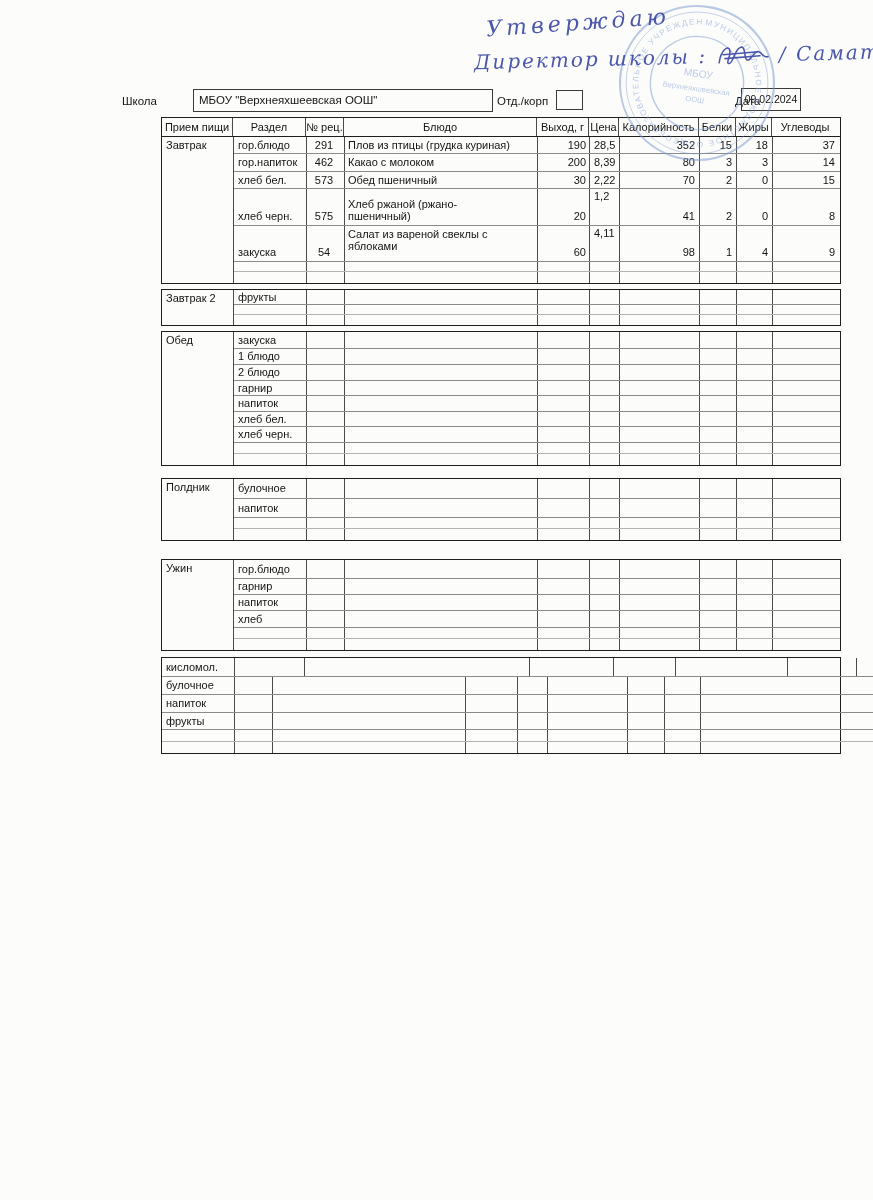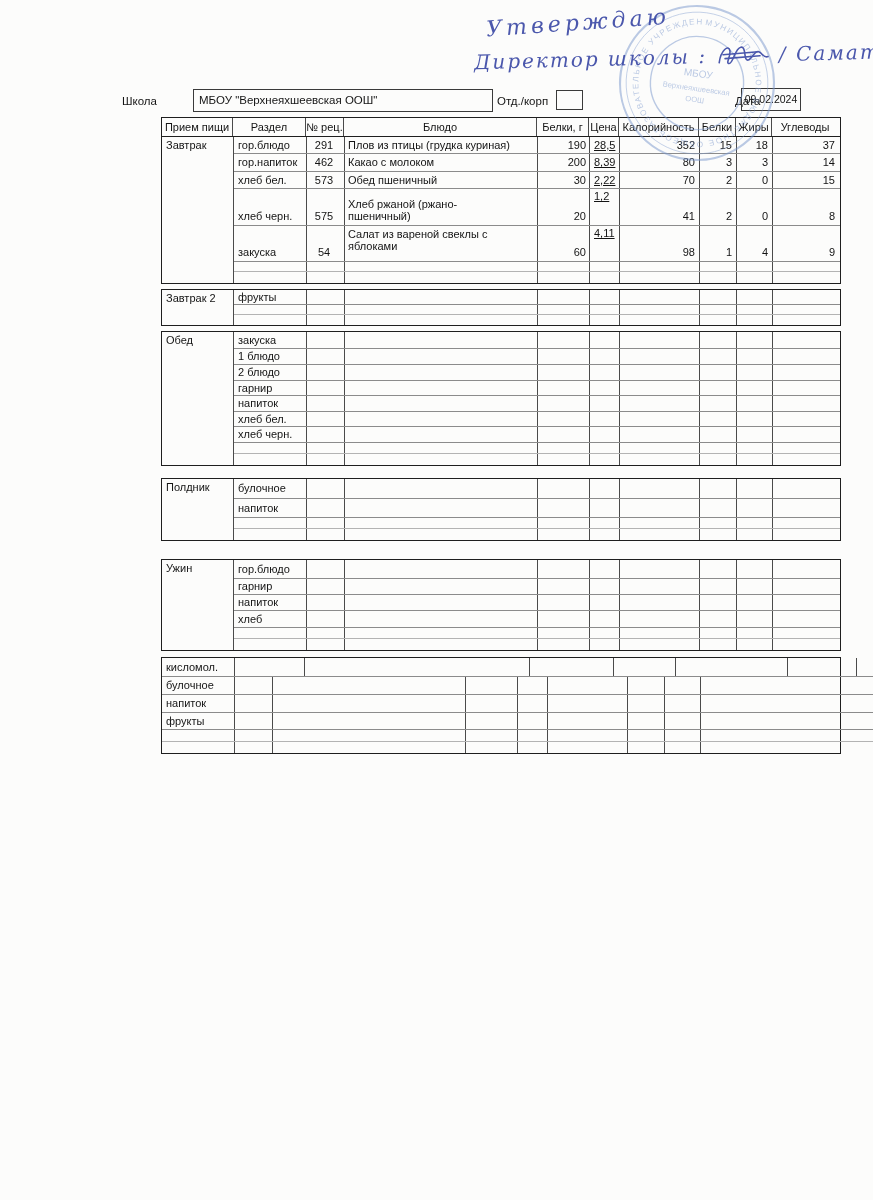--- a/index.html
+++ b/index.html
@@ -43,21 +43,21 @@
   .trow{display:flex;box-sizing:border-box;border-bottom:1px solid #8b8b8b;}
   .trow:last-child{border-bottom:none;}
   .trow.emptyrow{border-bottom-color:#b3b3b3;}
   .cell{display:flex;align-items:center;border-right:1px solid #4a4a4a;box-sizing:border-box;
         overflow:hidden;line-height:11px;white-space:nowrap;}
   .cell:last-child{border-right:none;}
   .razdel{width:73px;padding-left:4px;}
   .num{width:38px;justify-content:center;padding-right:3px;}
   .dish{width:193px;padding-left:3px;align-items:center;}
   .out{width:52px;justify-content:flex-end;padding-right:3px;}
-  .price{width:30px;padding-left:4px;text-decoration:underline;}
+  .price{width:30px;padding-left:4px;}
   .kcal{width:80px;justify-content:flex-end;padding-right:4px;}
   .prot{width:37px;justify-content:flex-end;padding-right:4px;}
   .fat{width:36px;justify-content:flex-end;padding-right:4px;}
   .carb{width:66px;justify-content:flex-end;padding-right:4px;}
   .tall .cell.vbottom{align-items:flex-end;padding-bottom:3px;}
   .tall .cell.vtop{align-items:flex-start;padding-top:2px;}
   .tall .dish span{display:block;max-width:155px;white-space:normal;line-height:12px;}
 </style>
 </head>
 <body>
@@ -102,21 +102,21 @@
   <div class="box dept-box"></div>
   <div class="lbl date-label">Дата</div>
   <div class="box date-box">09.02.2024</div>
 
   <div class="table">
       <div class="thead">
         <div class="hcell c0">Прием пищи</div>
         <div class="hcell c1">Раздел</div>
         <div class="hcell c2">№ рец.</div>
         <div class="hcell c3">Блюдо</div>
-        <div class="hcell c4">Белки, г</div>
+        <div class="hcell c4">Выход, г</div>
         <div class="hcell c5">Цена</div>
         <div class="hcell c6">Калорийность</div>
         <div class="hcell c7">Белки</div>
         <div class="hcell c8">Жиры</div>
         <div class="hcell c9">Углеводы</div>
       </div>
       <div class="tsection" style="margin-top: -1px;">
         <div class="mealcol">Завтрак</div>
         <div class="rows">
           <div class="trow" style="height: 17px;">

